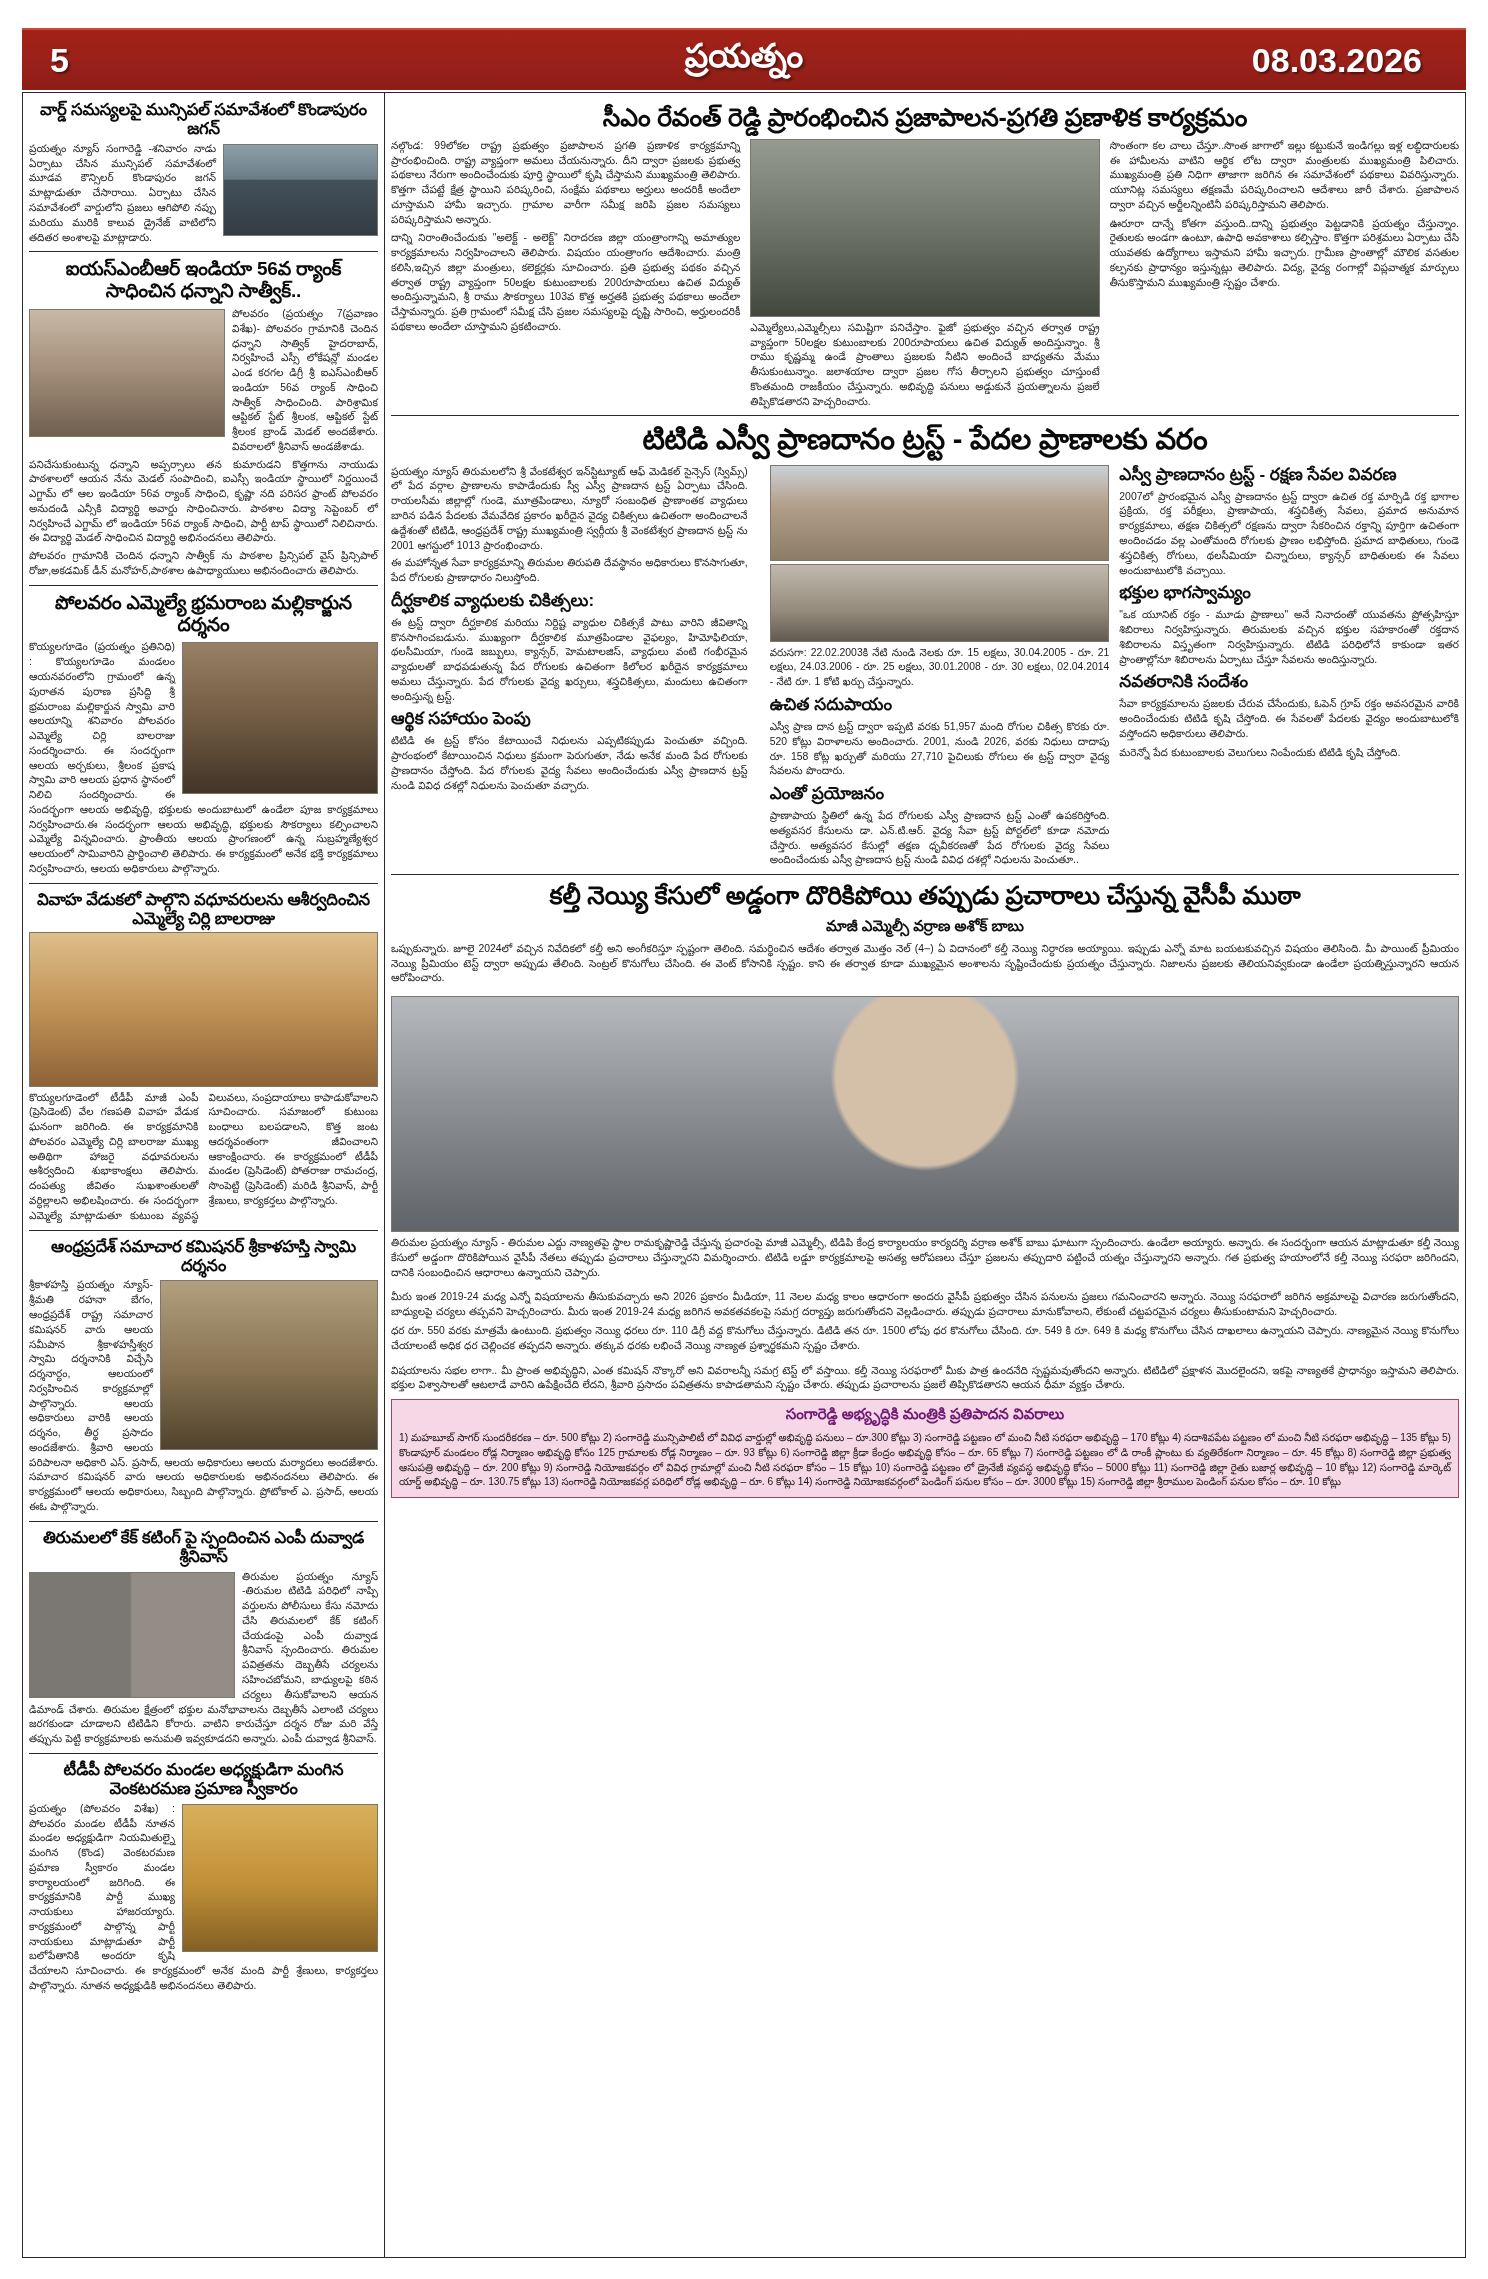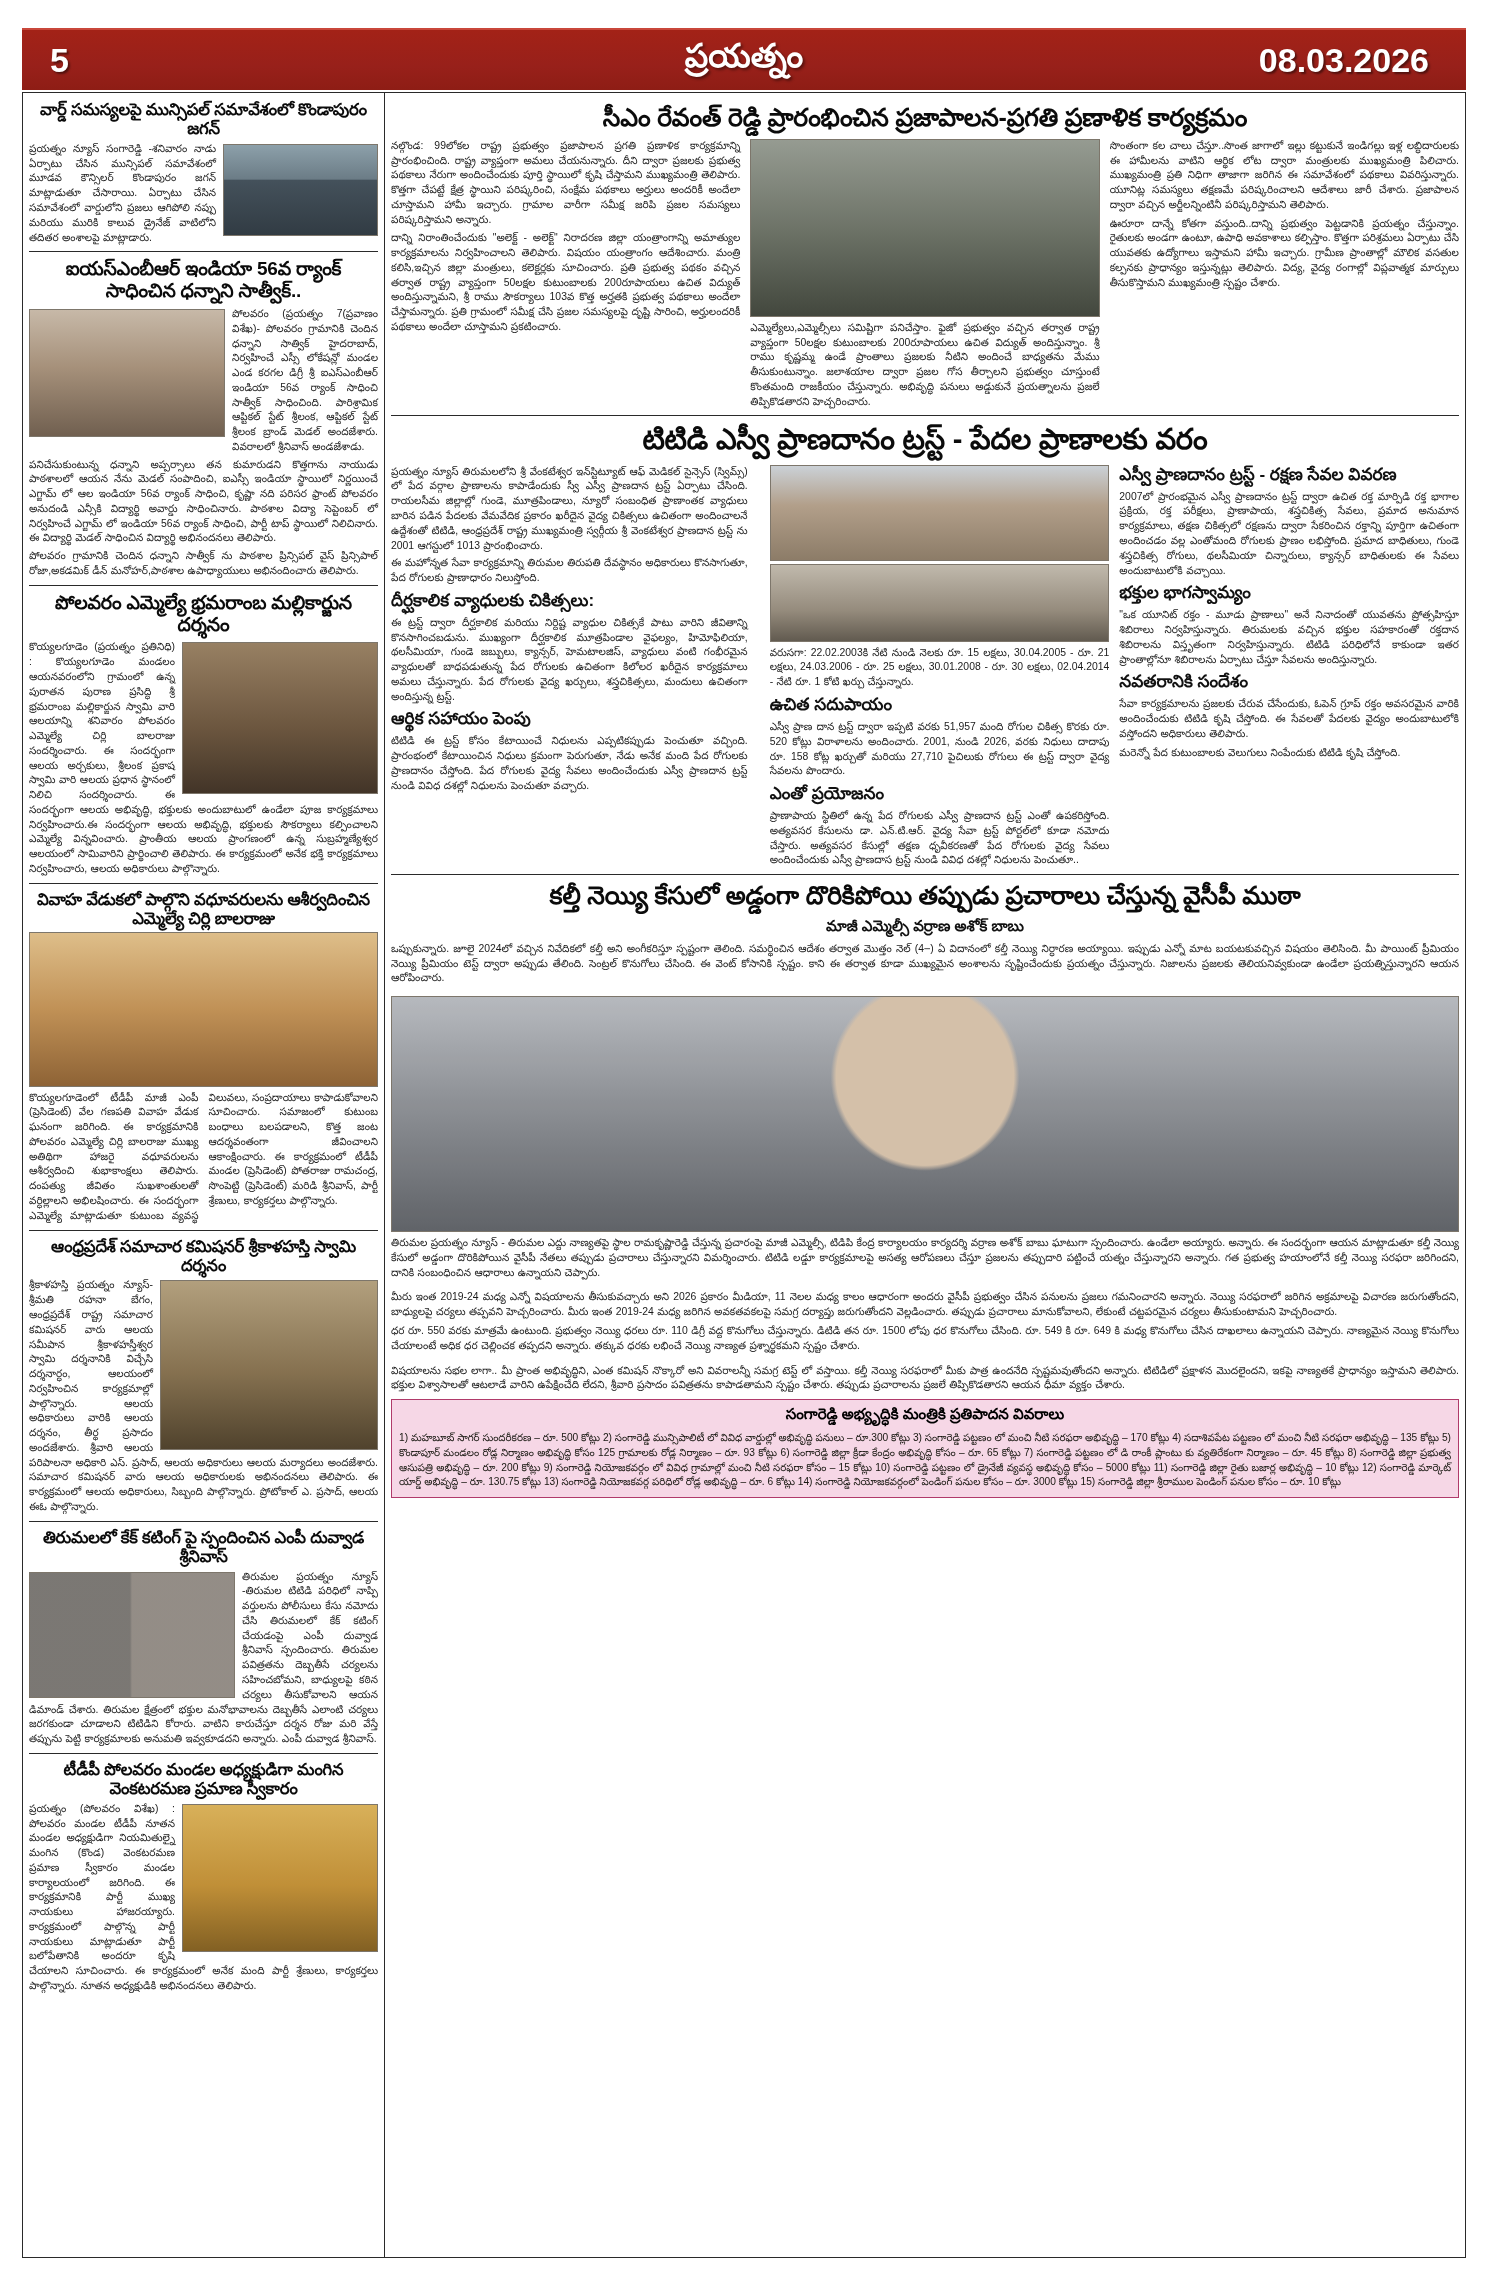--- a/index.html
+++ b/index.html
@@ -32,21 +32,21 @@
     letter-spacing: 1px;
   }
   .masthead .paper-name {
     position: absolute; left: 50%; top: 50%;
     transform: translate(-50%,-50%);
     font-size: 33px; font-weight: bold;
     text-shadow: 2px 2px 3px rgba(0,0,0,.45);
     white-space: nowrap;
   }
   .masthead .pub-date {
-    position: absolute; right: 37px; top: 50%;
+    position: absolute; right: 44px; top: 50%;
     transform: translateY(-50%);
     font-size: 34px; font-weight: bold;
     text-shadow: 2px 2px 2px rgba(0,0,0,.45);
     letter-spacing: 0px;
   }
 
   
   .content {
     position: absolute;
     left: 22px; top: 92px;
@@ -160,21 +160,21 @@
 
   
   .pink-box {
     border: 1px solid #b03a6a;
     background: #f6d7e6;
     padding: 5px 7px 7px;
     margin-top: 6px;
   }
   .pink-box .pb-title {
     font-size: 15px; font-weight: bold;
-    color: #000000; text-align: center;
+    color: #701a75; text-align: center;
     margin-bottom: 5px;
   }
   .pink-box .pb-body {
     font-size: 10.2px; line-height: 1.45;
     text-align: justify; color: #16160f;
   }
 
   
   .sub-title {
     font-size: 17px; font-weight: bold; margin: 5px 0 2px;

